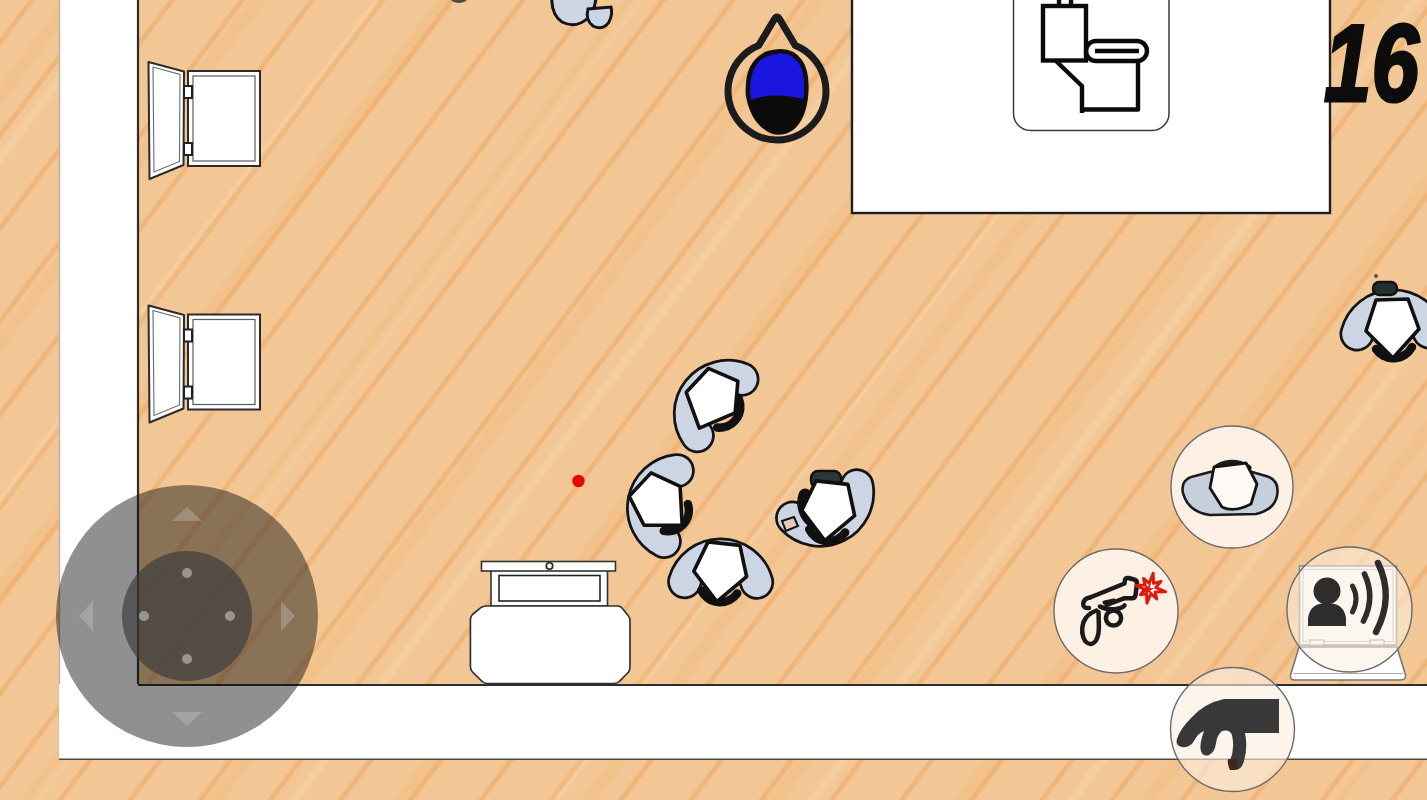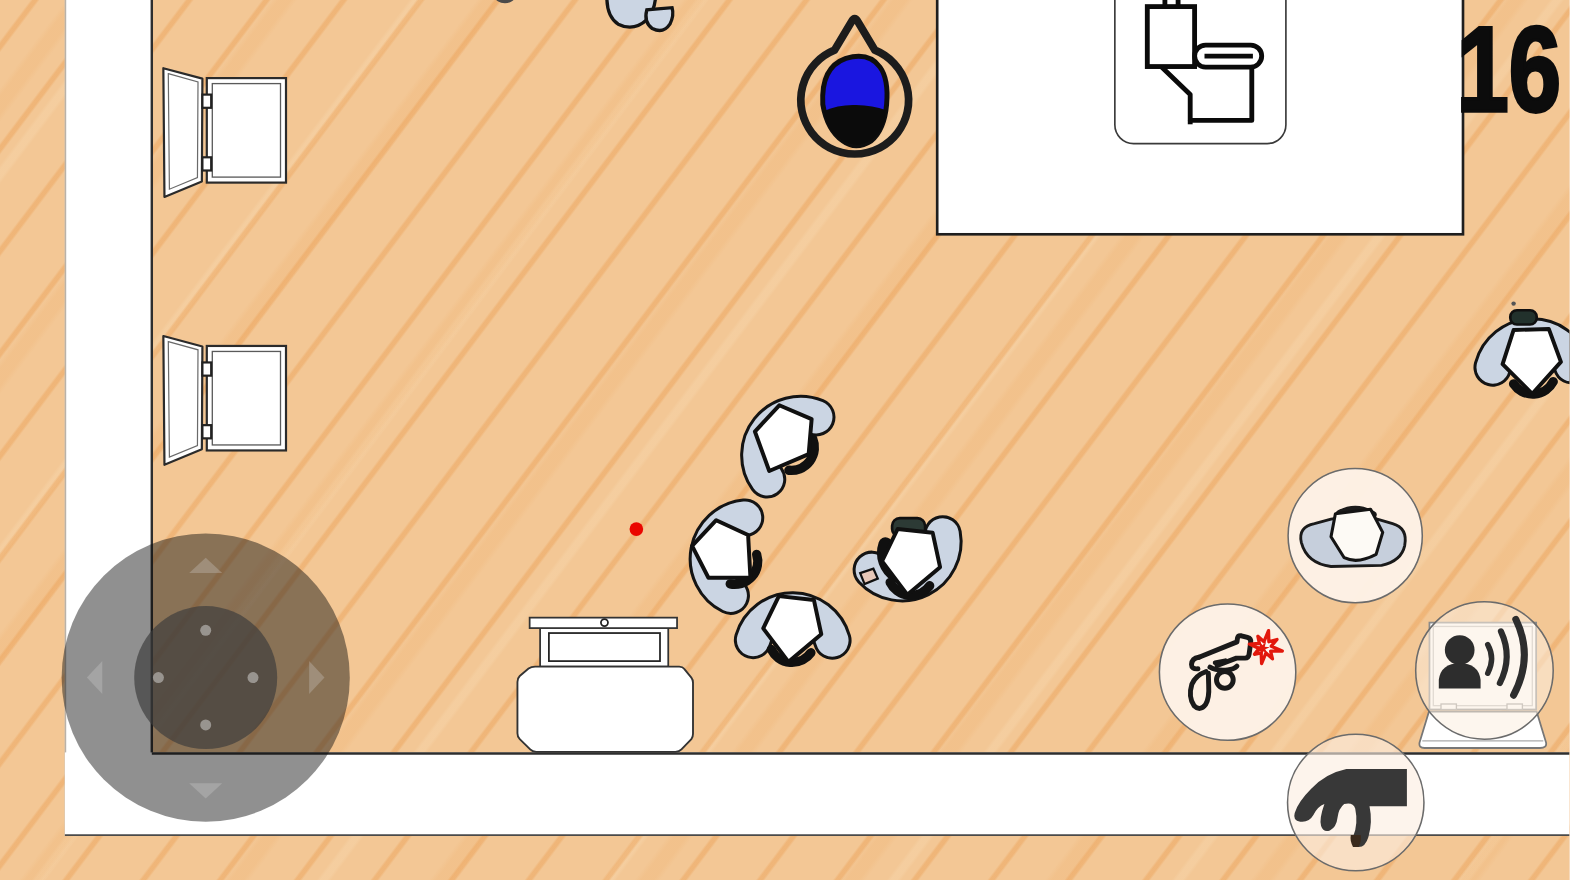--- a/index.html
+++ b/index.html
@@ -3,20 +3,21 @@
 <meta charset="utf-8">
 <style>
 html,body{margin:0;padding:0;}
 body{width:1427px;height:800px;overflow:hidden;font-family:"Liberation Sans",sans-serif;}
 #stage{position:relative;width:1427px;height:800px;
 background-color:#f3c795;
 background-image:
  repeating-linear-gradient(127deg, rgba(233,148,66,0) 0px, rgba(233,148,66,0) 22px, rgba(233,148,66,0.34) 24px, rgba(233,148,66,0.34) 27px, rgba(233,148,66,0) 29px, rgba(233,148,66,0) 56px),
  repeating-linear-gradient(127deg, rgba(236,160,82,0) 0px, rgba(236,160,82,0) 48px, rgba(236,160,82,0.14) 53px, rgba(236,160,82,0.14) 62px, rgba(236,160,82,0) 67px, rgba(236,160,82,0) 149px),
  repeating-linear-gradient(127deg, rgba(255,243,216,0) 0px, rgba(255,243,216,0) 90px, rgba(255,243,216,0.15) 93px, rgba(255,243,216,0.15) 98px, rgba(255,243,216,0) 101px, rgba(255,243,216,0) 207px);
+font-style: italic;
 }
 svg{position:absolute;left:0;top:0;}
 </style>
 </head>
 <body>
 <div id="stage">
 <svg width="1427" height="800" viewBox="0 0 1427 800">
 <defs>
   <g id="blob">
     <path d="M -36,11 A 37.5 37.5 0 0 1 36,9" stroke="#141414" stroke-width="35" fill="none" stroke-linecap="round"></path>

